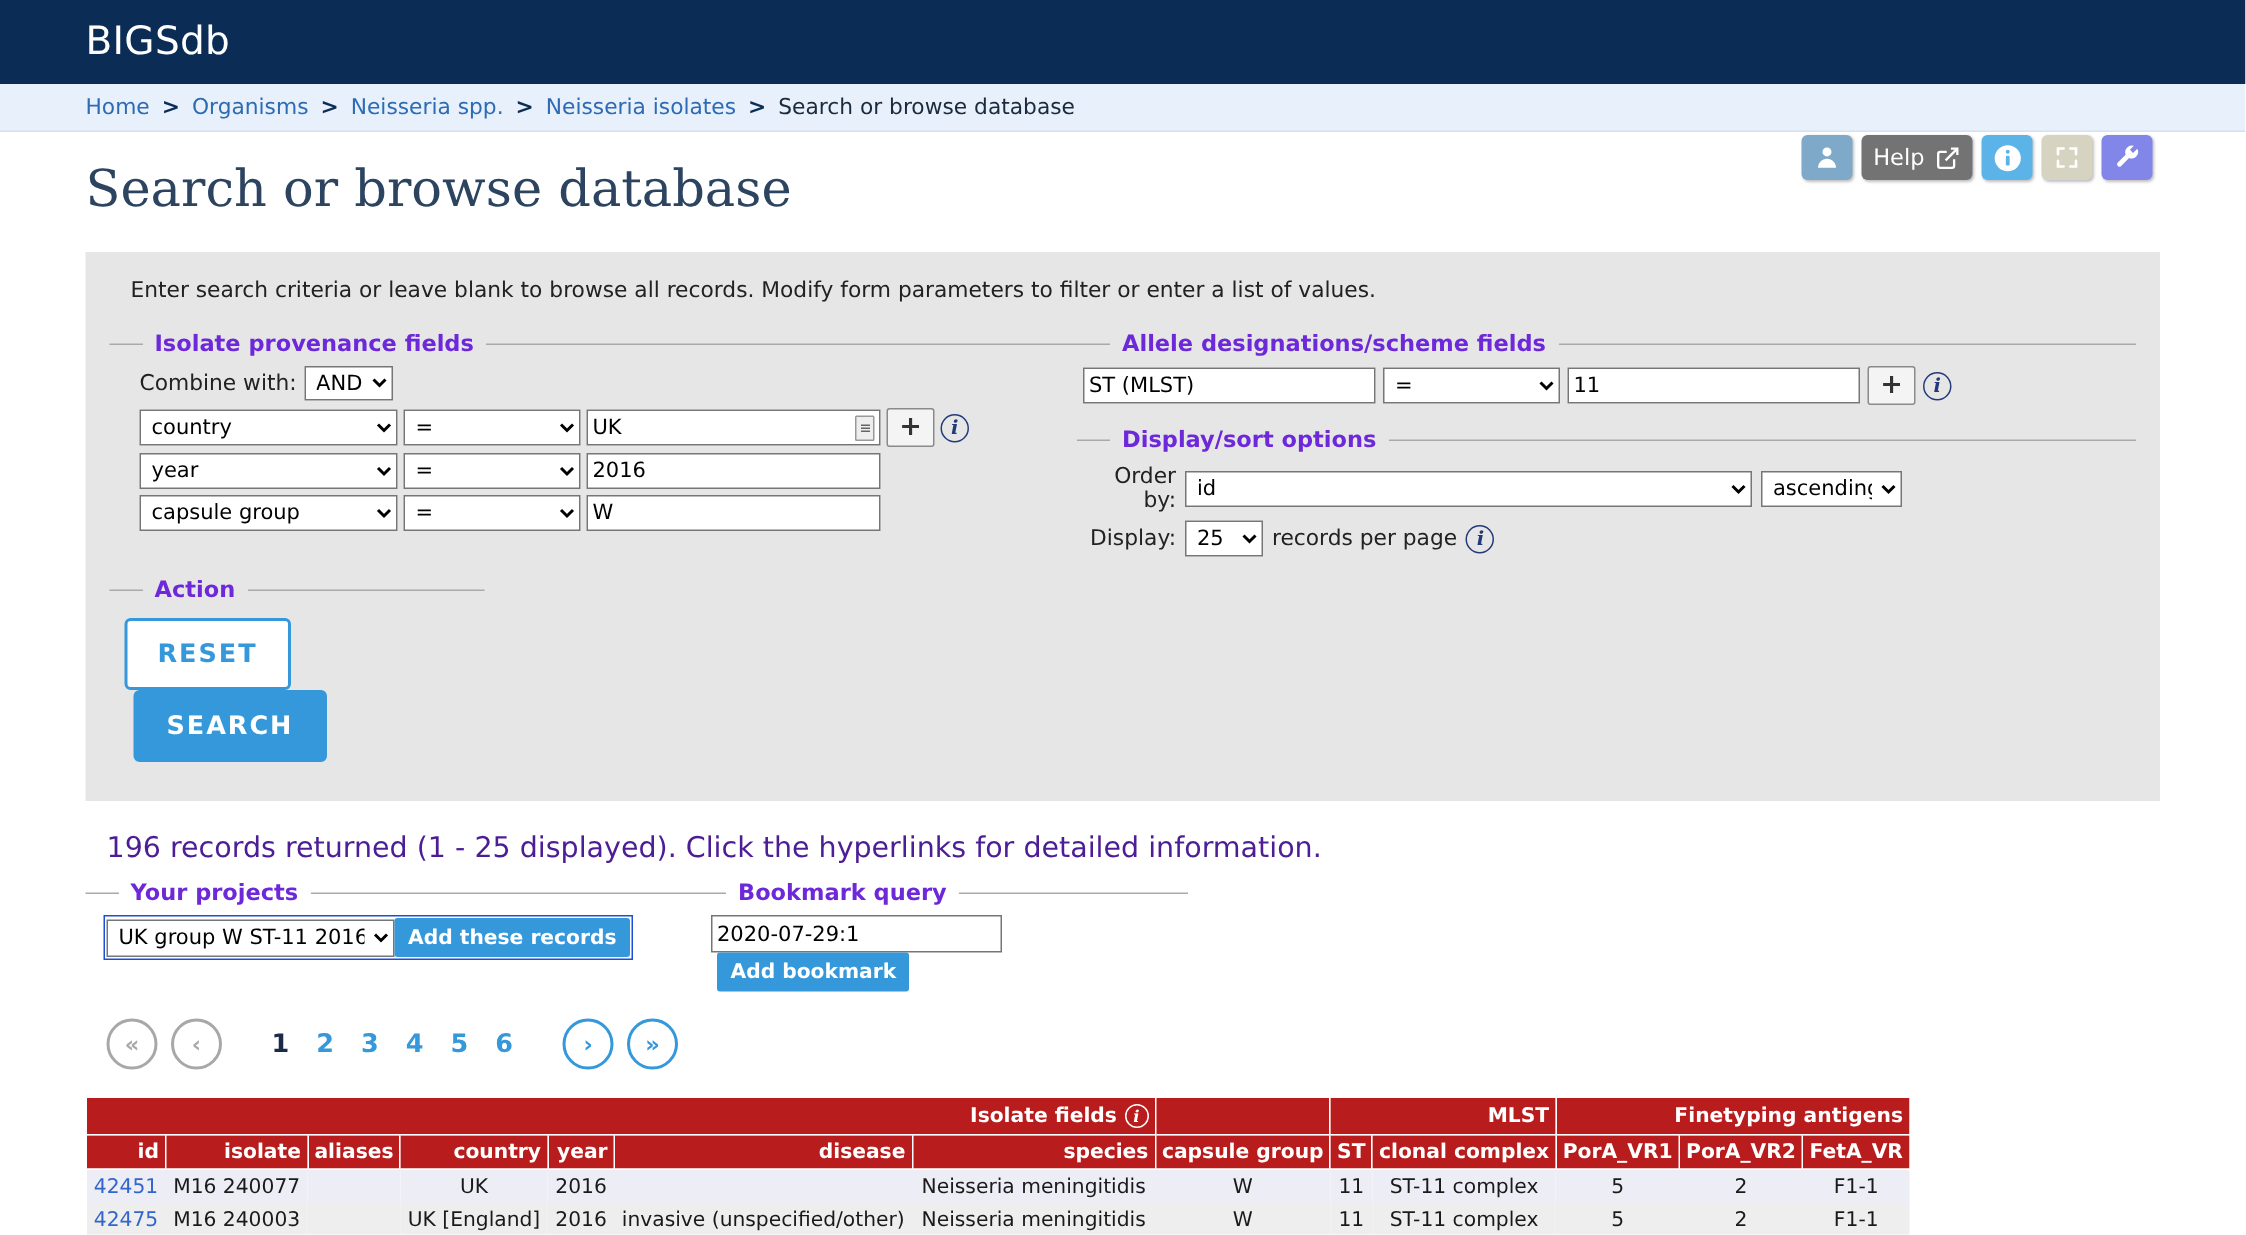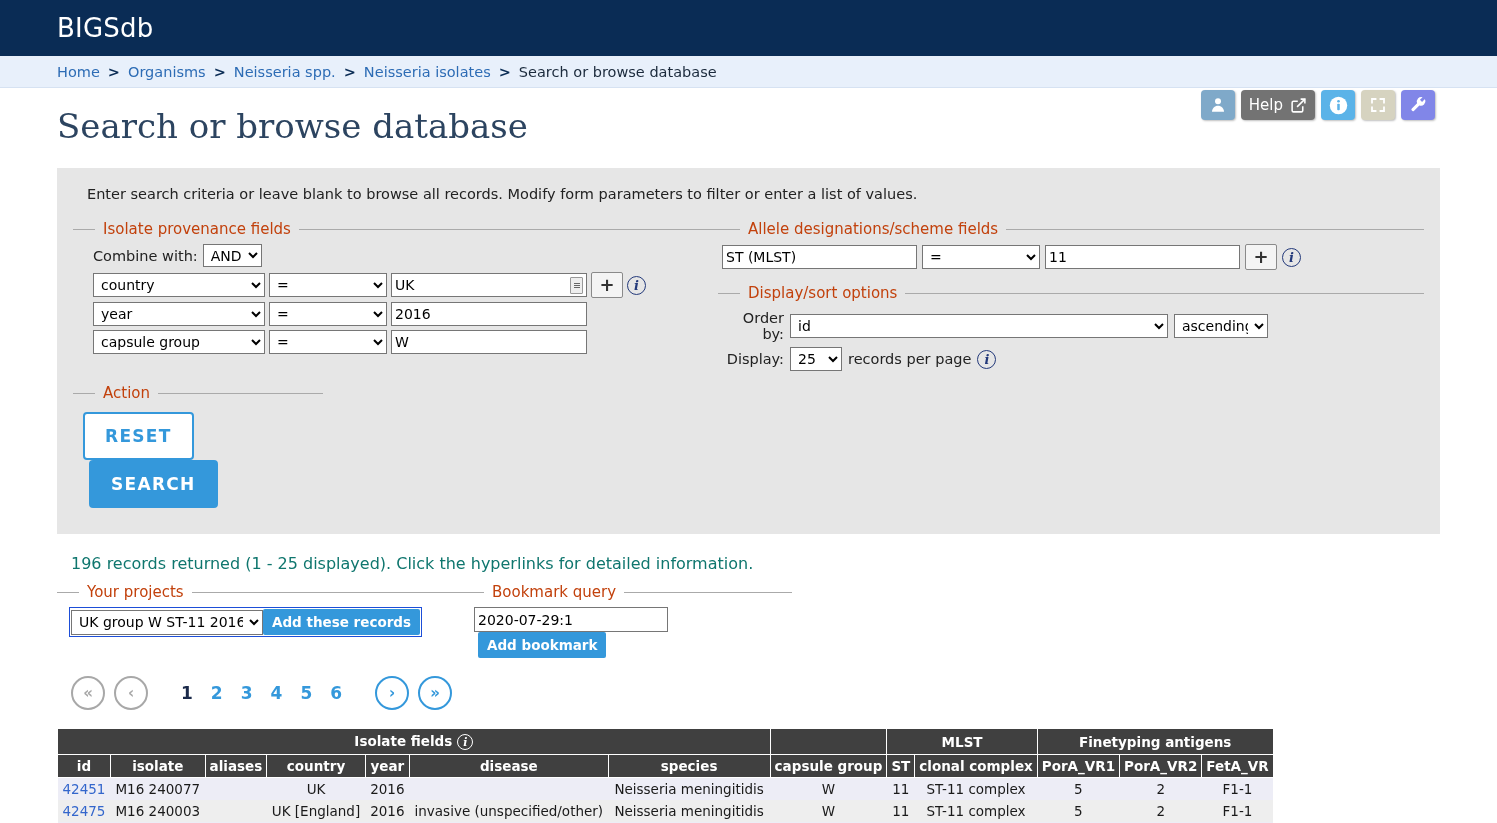--- a/index.html
+++ b/index.html
@@ -111,24 +111,25 @@
   .col-right { flex: 1; }
 
   fieldset.bx {
     border: none;
     border-top: 1px solid #aaa;
     margin: 8px 0 0 0;
     padding: 0;
     position: relative;
   }
   fieldset.bx > legend {
-    color: #c2410c;
+    color: #6d28d9;
     font-size: 15px;
     padding: 0 8px;
     margin-left: 22px;
+    font-weight: bold;
   }
   .fsbody { padding: 6px 0 4px 20px; }
 
   select, input[type=text] {
     font-family: "DejaVu Sans", "Liberation Sans", sans-serif;
     font-size: 14px;
     padding: 2px 3px;
     border: 1px solid #767676;
     background: #fff;
     color: #000;
@@ -250,22 +251,22 @@
     color: #ffffff;
     border: 2px solid #3498db;
     margin-left: 6px;
   }
 
   
   #results {
     margin: 20px 57px 0 57px;
   }
   #records-returned {
-    font-size: 16px;
-    color: #0f766e;
+    font-size: 19px;
+    color: #4c1d95;
     margin: 12px 0 2px 14px;
   }
   #res-fs-row { display: flex; gap: 0; }
   .proj-fs { width: 405px; }
   .book-fs { width: 330px; }
 
   .highlight-box {
     border: 1px solid #1d4ed8;
     display: inline-flex;
     align-items: center;
@@ -315,26 +316,26 @@
   .pg-num.current { color: #1b2a4a; }
 
   
   #results-table {
     border-collapse: collapse;
     margin: 18px 0 0 0;
     font-size: 13.5px;
     table-layout: fixed;
   }
   #results-table th {
-    background: #404040;
+    background: #b91c1c;
     color: #ffffff;
     font-weight: bold;
     border: 1px solid #ffffff;
     padding: 3px 4px;
-    text-align: center;
+    text-align: right;
     white-space: nowrap;
   }
   #results-table th.grp { padding: 4px; }
   #results-table td {
     border: none;
     padding: 2px 5px;
     text-align: center;
     white-space: nowrap;
     color: #1a1a1a;
     height: 18px;

